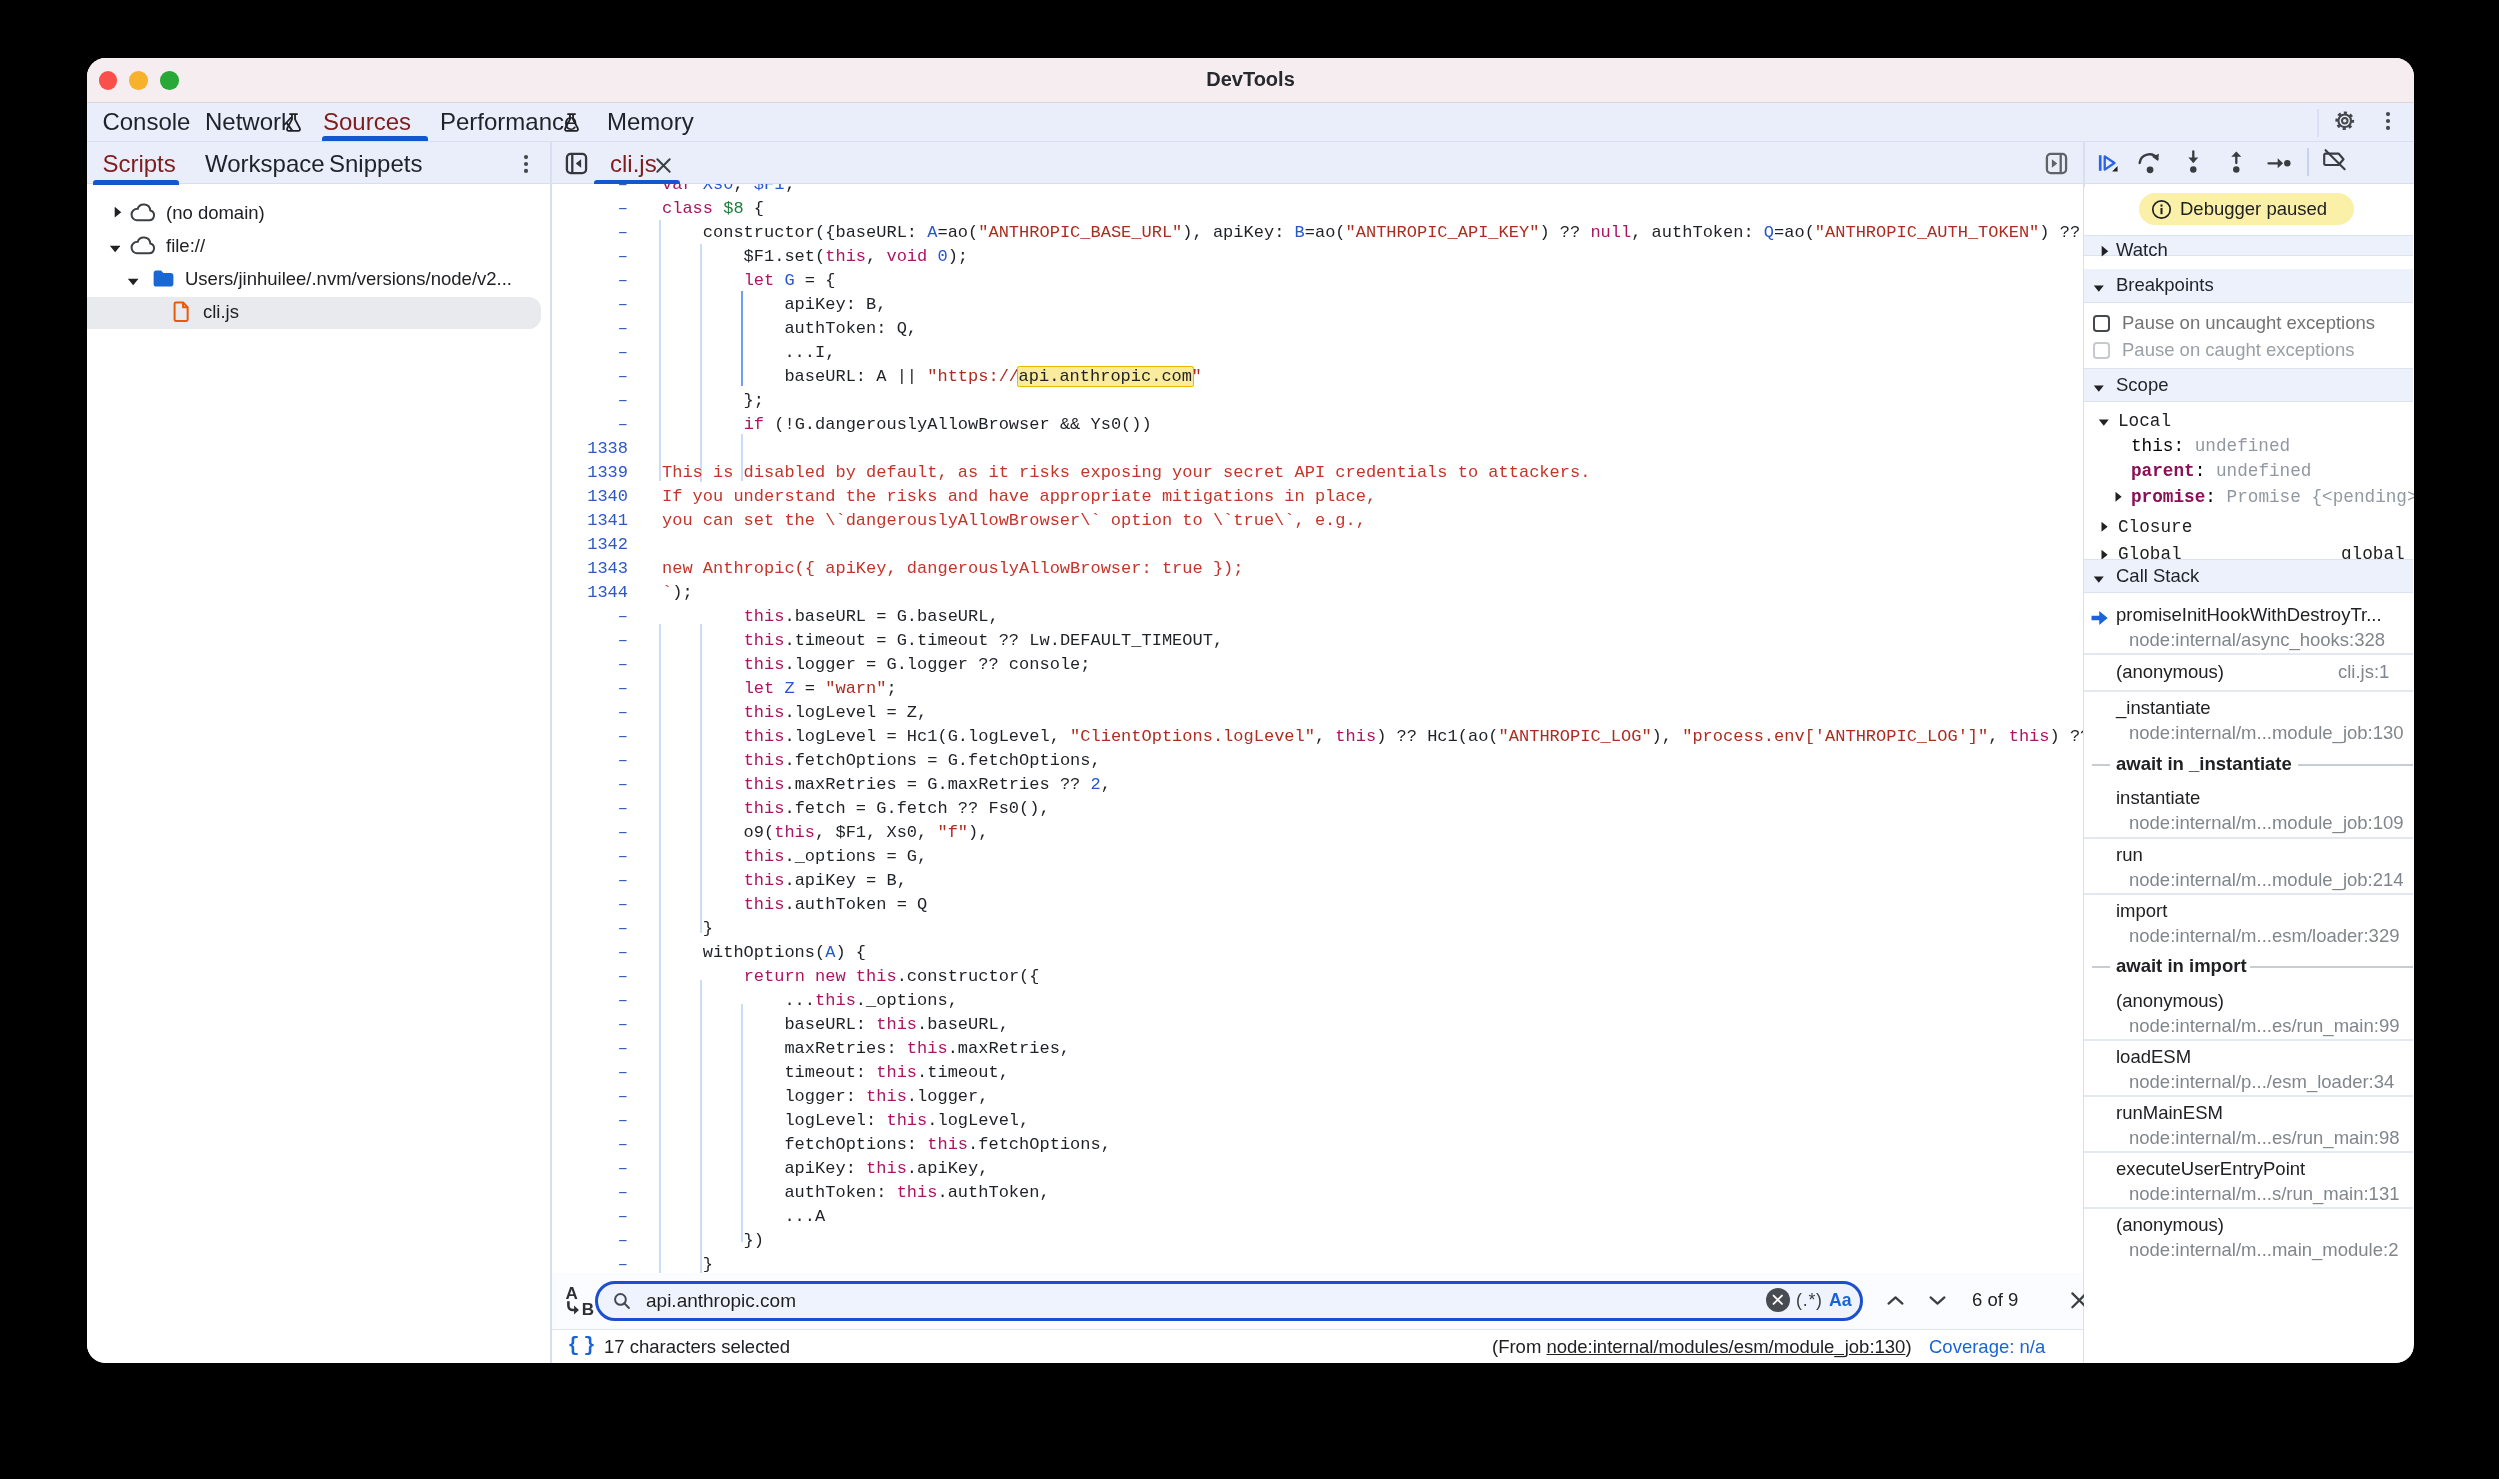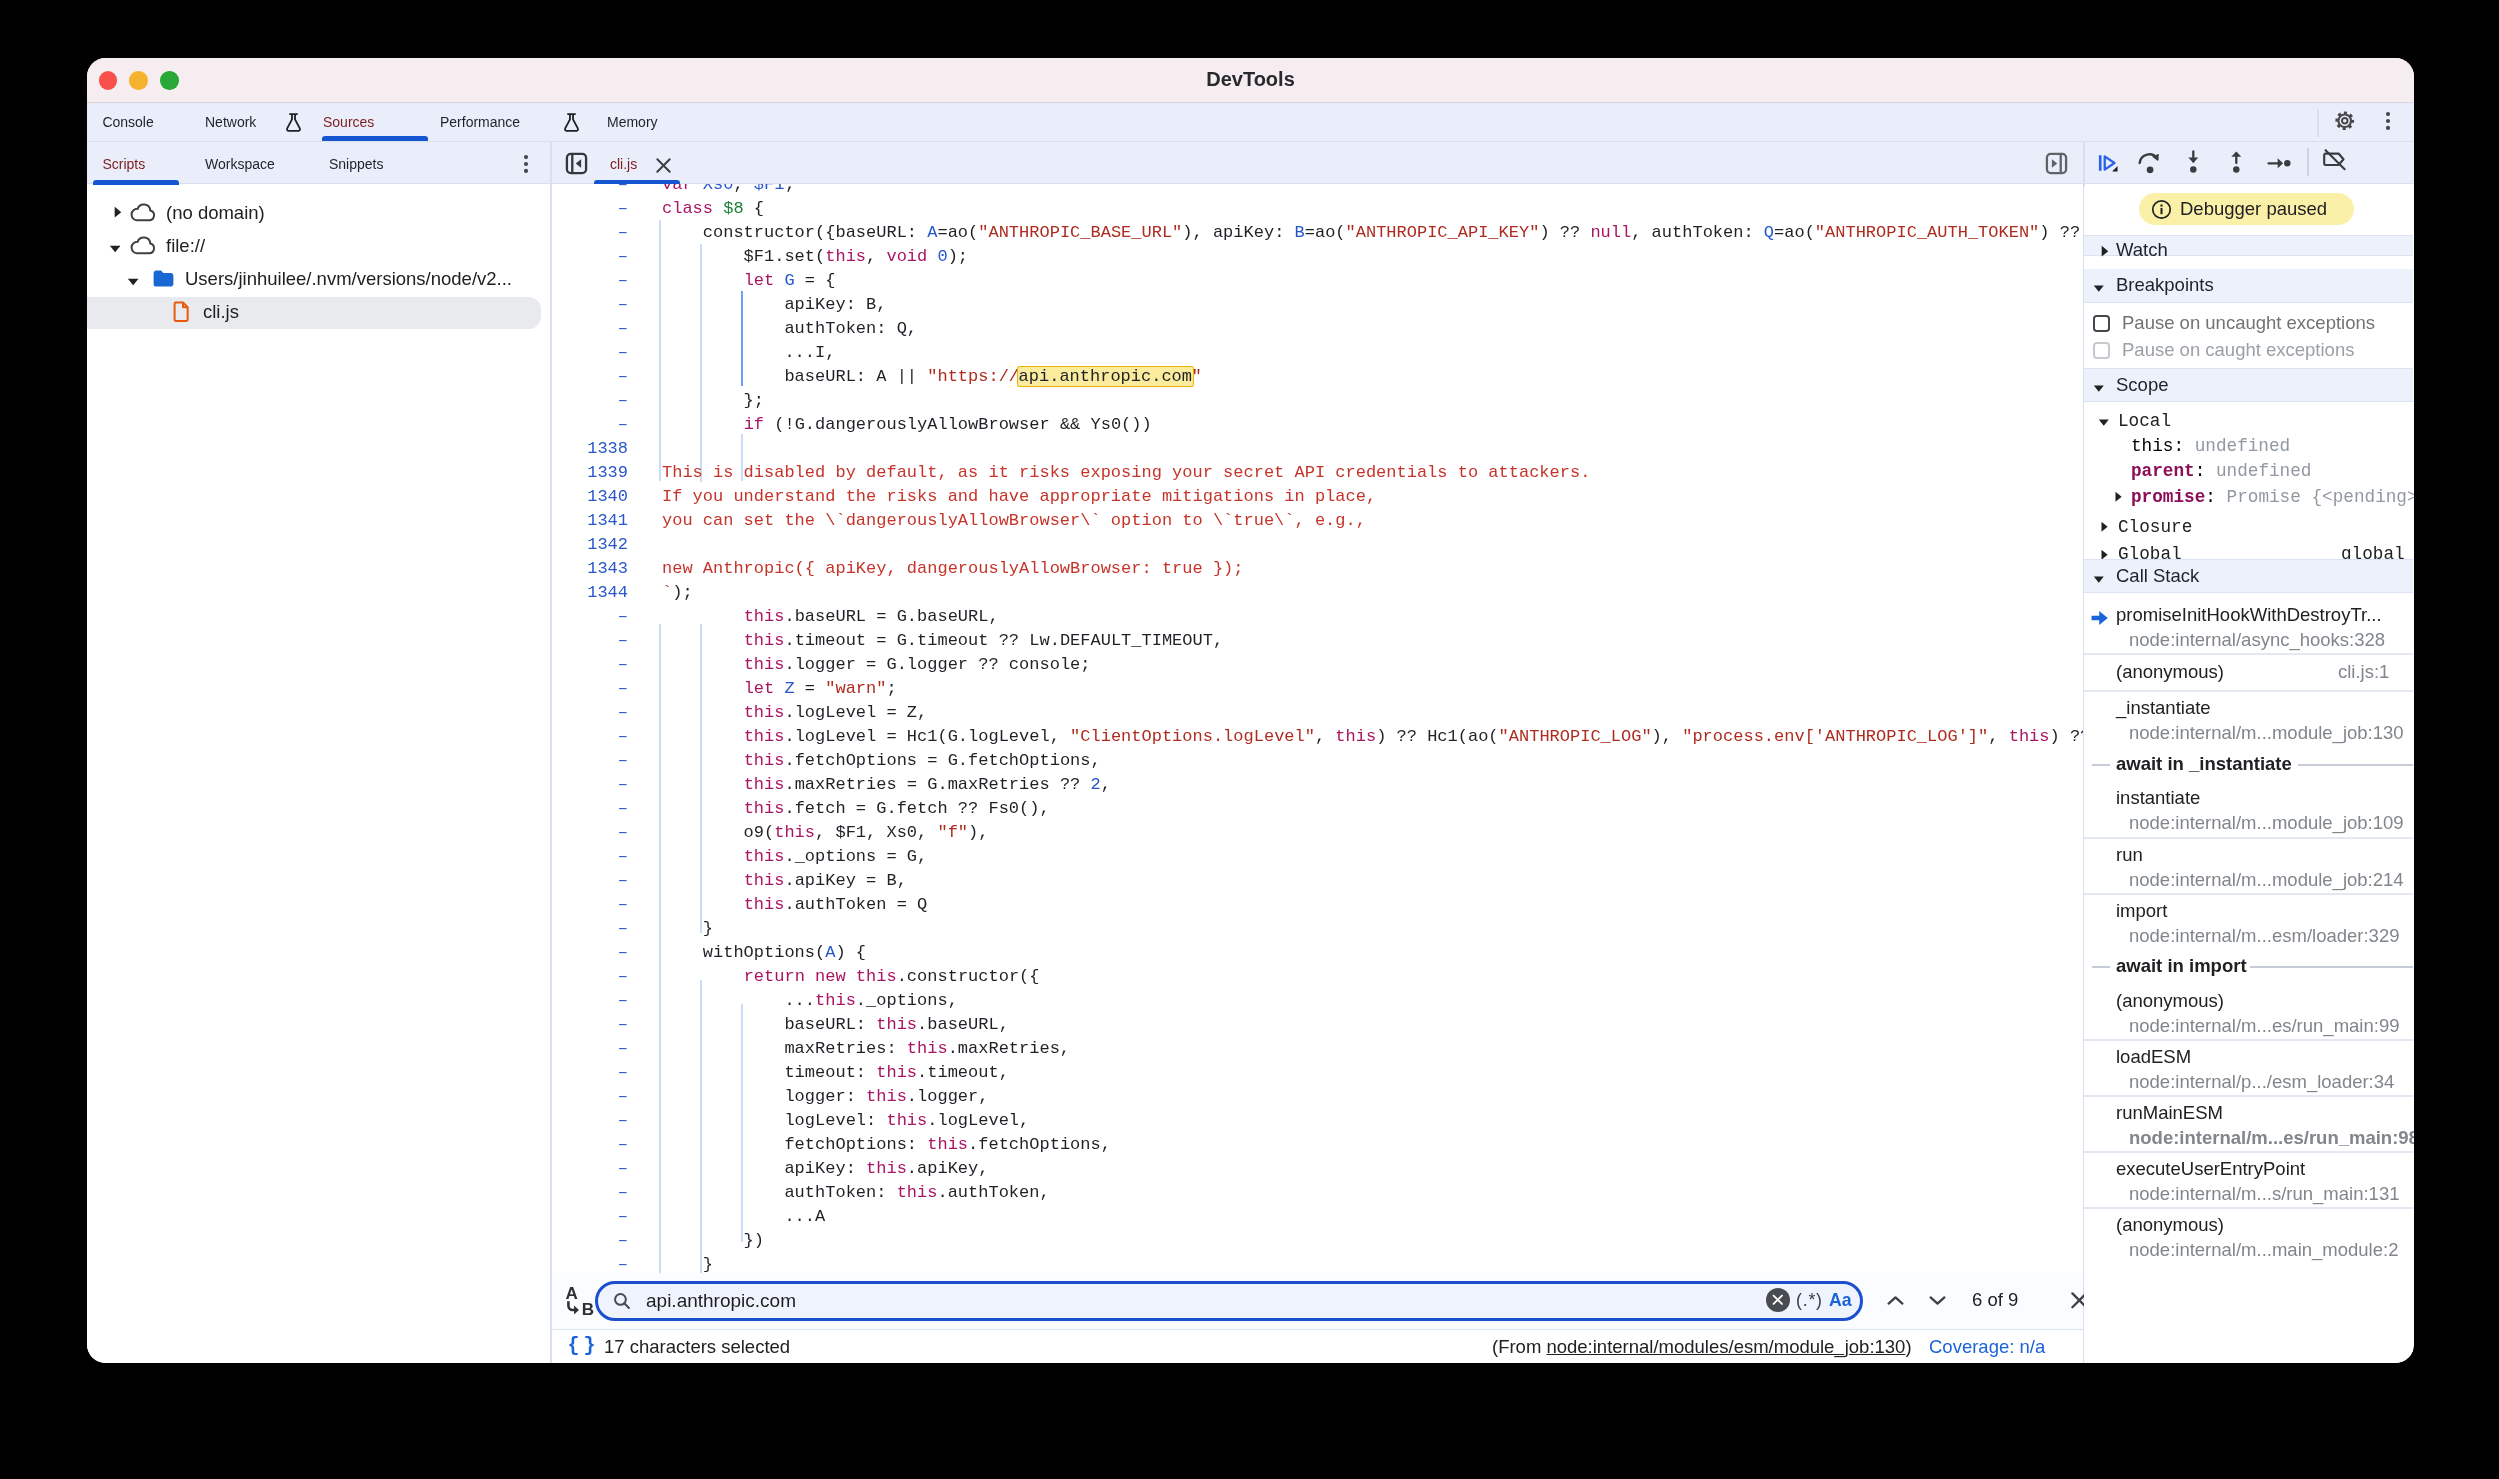--- a/index.html
+++ b/index.html
@@ -2,21 +2,21 @@
 <html style="font-size:12.3px"><head>
 <meta charset="utf-8">
 <style>
   html,body{margin:0;padding:0;background:#000;}
   .stage{position:relative;width:2500px;height:1479px;background:#000;overflow:hidden;font-family:"Liberation Sans",sans-serif;}
   .win{position:absolute;left:87px;top:58px;width:2327px;height:1305px;background:#fff;border-radius:18.5px;overflow:hidden;}
   .titlebar{position:absolute;left:0;top:0;width:100%;height:45px;background:#f6edf1;border-bottom:1.5px solid #dcd4d8;box-sizing:border-box;}
   .tl{position:absolute;top:13px;width:18.5px;height:18.5px;border-radius:50%;}
   .title{position:absolute;top:0;left:0;width:100%;height:43px;line-height:43px;text-align:center;font-size:20px;font-weight:700;color:#27292d;}
   .tabsrow{position:absolute;left:0;top:45px;width:100%;height:39px;background:#e9eefa;border-bottom:1.5px solid #d7dff1;box-sizing:border-box;}
-  .tab{position:absolute;top:0;height:38px;line-height:38px;font-size:14px;color:#1f2228;}
+  .tab{position:absolute;top:0;height:38px;line-height:38px;font-size:24px;color:#1f2228;}
   .subrow{position:absolute;left:0;top:84px;width:100%;height:42px;background:#e9eefa;border-bottom:1.5px solid #d7dff1;box-sizing:border-box;}
   .vline{position:absolute;width:1.5px;background:#d7dff1;}
   .underline{position:absolute;background:#1456d2;border-radius:3.1px 3.1px 0 0;}
   .blue{color:#7f1d1d;}
   .leftpane{position:absolute;left:0;top:129px;width:463px;height:1177px;background:#fff;}
   .treerow{position:absolute;left:0;width:463px;height:33px;font-size:18.5px;color:#202124;}
   .treetext{position:absolute;top:0;height:33px;line-height:33px;}
   .codepane{position:absolute;left:465px;top:126px;width:1531px;height:1089px;background:#fff;overflow:hidden;}
   .codeinner{position:absolute;left:0;top:-11.5px;}
   .cl{position:relative;white-space:pre;font-family:"Liberation Mono",monospace;font-size:17px;line-height:24px;height:24px;color:#1e2126;}
@@ -397,21 +397,21 @@
       <div class="floc" style="top:32px;">node:internal/m...es/run_main:99</div>
     </div>
     <div class="fsep" style="top:852px;"></div>
     <div class="frame" style="top:852px;height:56px;">
       <div class="fname" style="top:7px;">loadESM</div>
       <div class="floc" style="top:32px;">node:internal/p.../esm_loader:34</div>
     </div>
     <div class="fsep" style="top:908px;"></div>
     <div class="frame" style="top:908px;height:56px;">
       <div class="fname" style="top:7px;">runMainESM</div>
-      <div class="floc" style="top:32px;font-weight:bold;">node:internal/m...es/run_main:98</div>
+      <div class="floc" style="top:32px;">node:internal/m...es/run_main:98</div>
     </div>
     <div class="fsep" style="top:964px;"></div>
     <div class="frame" style="top:964px;height:56px;">
       <div class="fname" style="top:7px;">executeUserEntryPoint</div>
       <div class="floc" style="top:32px;">node:internal/m...s/run_main:131</div>
     </div>
     <div class="fsep" style="top:1020px;"></div>
     <div class="frame" style="top:1020px;height:56px;">
       <div class="fname" style="top:7px;">(anonymous)</div>
       <div class="floc" style="top:32px;">node:internal/m...main_module:2</div>

